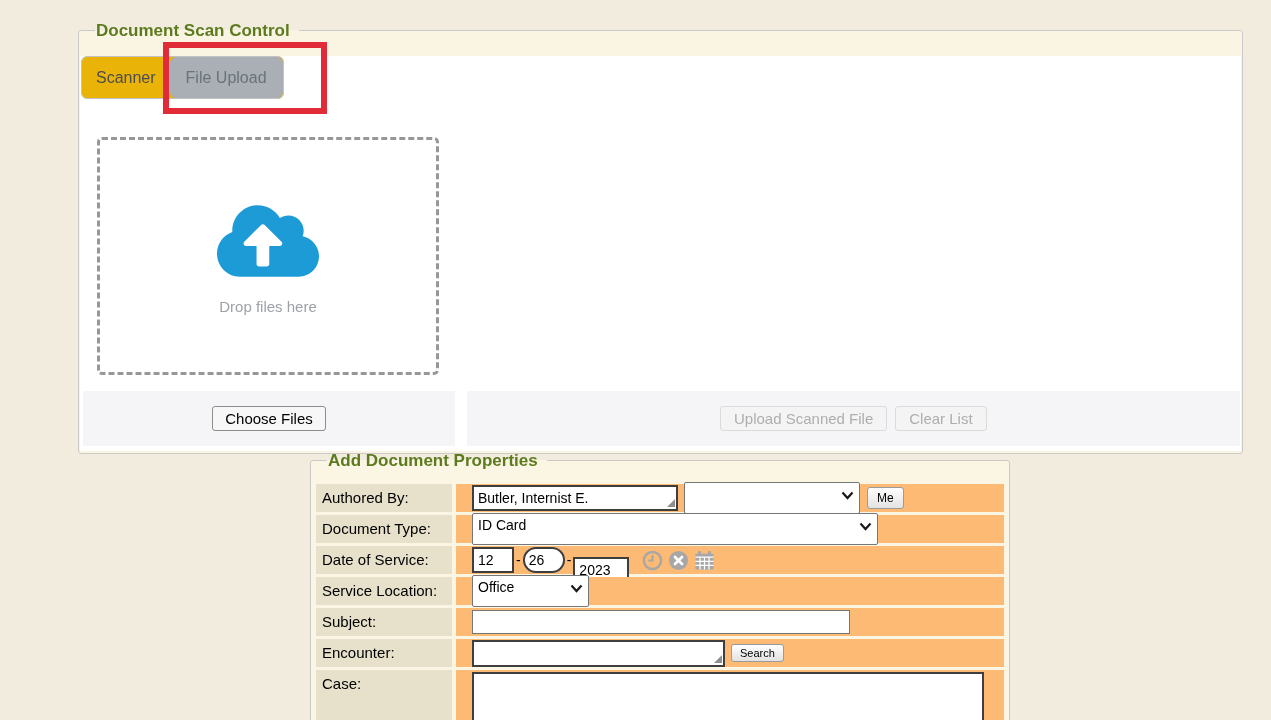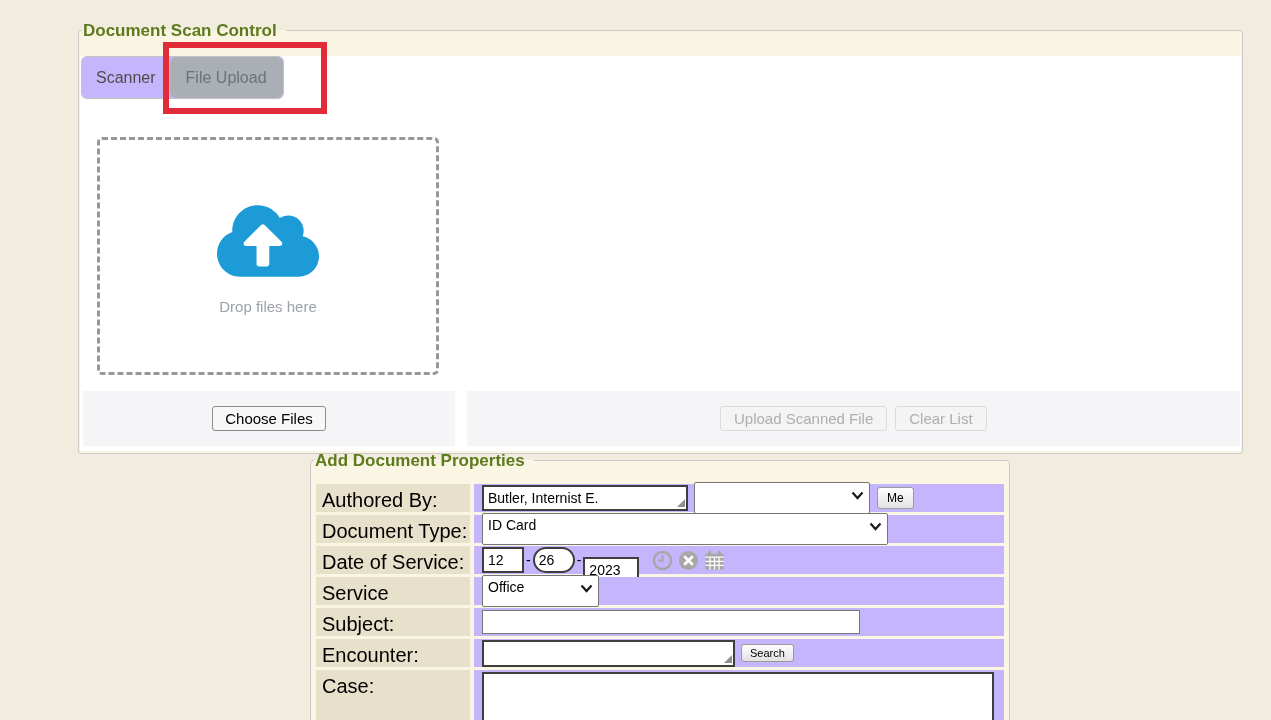--- a/index.html
+++ b/index.html
@@ -2,31 +2,31 @@
 <html><head>
 <meta charset="utf-8">
 <style>
   html,body { margin:0; padding:0; }
   body { font-family:"Liberation Sans", sans-serif; background:#F1ECDD; }
   .page { position:relative; width:1271px; height:720px; background:#F1ECDD; overflow:hidden; }
 
   
   .fs { position:absolute; margin:0; padding:0; border:1px solid #CACACA; border-radius:3px;
         background:#FAF4E2; box-sizing:border-box; }
-  .fs legend { margin-left:3px; padding:0 9px 0 1px; font-size:17px; font-weight:bold;
+  .fs legend { margin-left:16px; padding:0 9px 0 1px; font-size:17px; font-weight:bold;
                color:#5C7A1E; line-height:21px; }
   #fs1 { left:78px; top:20px; width:1165px; height:434px; }
   #fs2 { left:310px; top:450px; width:700px; height:300px; background:#FBF5E3; }
 
   
   .panel1 { position:absolute; left:80px; top:56px; width:1161px; height:395px; background:#FFFFFF; z-index:1; }
 
   
   .tabbar { position:absolute; left:81px; top:56px; height:43px; display:inline-flex; align-items:stretch;
-            border:1px solid #C3C3C3; border-radius:6px; background:#c4b5fd; box-sizing:border-box; z-index:2; }
+            border:1px solid #C3C3C3; border-radius:6px; background:#eab308; box-sizing:border-box; z-index:2; }
   .tab { display:flex; align-items:center; padding:0 14px; font-size:16px; color:#4D4D4D; cursor:pointer; }
   .tab.active { background:#A9AFB4; border-radius:6px; color:#6A737B; padding:0 16px; }
 
   
   .redbox { position:absolute; left:163px; top:42px; width:164px; height:72px;
             border:6px solid #E12B38; box-sizing:border-box; z-index:10; }
 
   
   .dropzone { position:absolute; left:97px; top:137px; width:342px; height:238px; box-sizing:border-box;
               border:3px dashed #979797; border-radius:5px; background:#fff; z-index:2;
@@ -43,23 +43,23 @@
   .btn-std { font-family:inherit; font-size:15px; color:#000; background:#F7F7F7;
              border:1px solid #8D8D8D; border-radius:3px; padding:3px 12px; cursor:pointer; }
   .btn-dis { font-family:inherit; font-size:15px; color:#AEAEAE; background:#F4F4F4;
              border:1px solid #DBDBDB; border-radius:3px; padding:3px 13px; }
 
   
   .form { position:absolute; left:316px; top:484px; width:688px; z-index:2;
           display:flex; flex-direction:column; gap:3px; }
   .row { display:flex; gap:4px; height:28px; }
   .row.tall { height:72px; }
-  .lbl { width:154px; box-sizing:border-box; background:#E7E1CB; font-size:20px; color:#000;
+  .lbl { width:136px; box-sizing:border-box; background:#E7E1CB; font-size:15px; color:#000;
          padding:5px 0 0 6px; flex:none; }
-  .val { flex:1; background:#c4b5fd; display:flex; align-items:center; padding-left:8px; position:relative; }
+  .val { flex:1; background:#fdba74; display:flex; align-items:center; padding-left:16px; position:relative; }
   .row.tall .val { align-items:flex-start; padding-top:2px; }
 
   .inp { font-family:inherit; font-size:14px; background:#fff; border:1px solid #767676;
          height:22px; box-sizing:border-box; padding:0 4px; }
   .dark { border:2px solid #3E3E3E; height:26px; }
   .grip { position:relative; display:inline-block; line-height:0; }
   .grip::after { content:""; position:absolute; right:3px; bottom:4px; width:0; height:0;
                  border-left:8px solid transparent; border-bottom:8px solid #8F8F8F; pointer-events:none; }
   .row.tall .grip::after { bottom:6px; }
 

